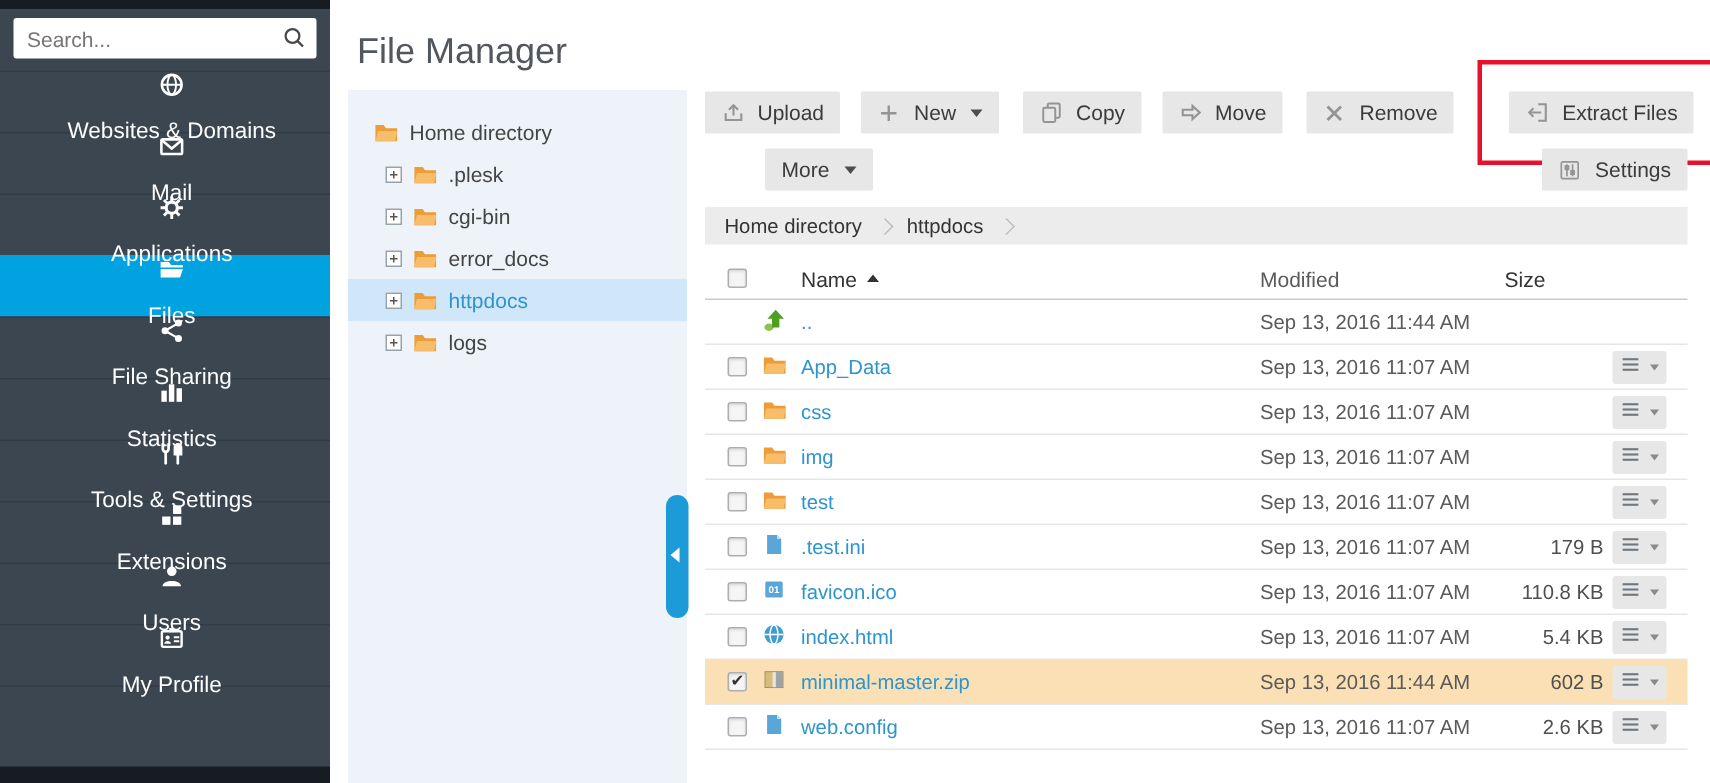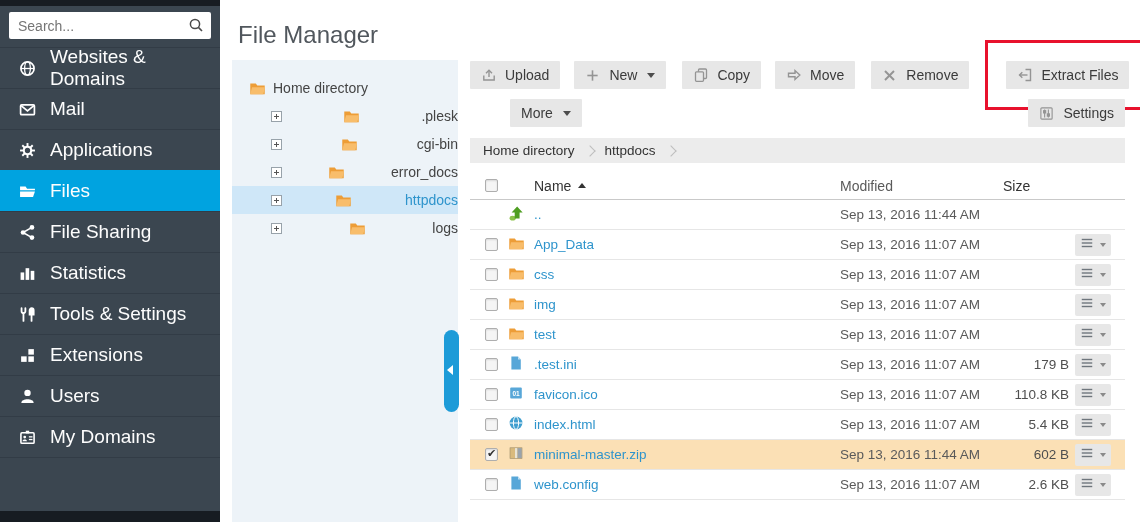--- a/index.html
+++ b/index.html
@@ -6,34 +6,34 @@
   html,body { background:#fff; }
   body { font-family: "Liberation Sans", sans-serif; }
   .app { position:relative; width:1140px; height:522px; background:#fff; overflow:hidden; }
 
   
   .sidebar { position:absolute; left:0; top:0; width:220px; height:522px; background:#3b4650; }
   .sb-strip-top { height:6px; background:#171c22; }
   .search-wrap { position:relative; margin:6px 9px 8px 9px; }
   .search-input { width:100%; height:27px; border:none; border-radius:2px; background:#fff; padding:0 30px 0 9px; font-size:14px; color:#ef4444; font-family:inherit; outline:none; }
   .search-icon { position:absolute; right:7px; top:5px; width:16px; height:16px; }
-  .nav-item { height:41px; display:flex; align-items:center; gap:14px; padding:0 10px 0 19px; border-top:1px solid #323c46; color:#fdfdfd; font-size:19px; cursor:pointer; }
+  .nav-item { height:41px; display:flex; align-items:center; gap:14px; padding:0 10px 0 19px; border-top:1px solid #323c46; color:#fdfdfd; font-size:15px; cursor:pointer;flex-direction:column; }
   .nav-item .nicon { width:17px; height:17px; color:#fff; flex:0 0 17px; display:flex; align-items:center; }
   .nav-item.active { background:#00a3e0; border-top-color:#00a3e0; }
   .nav-end { border-top:1px solid #323c46; height:14px; }
   .sb-strip-bottom { position:absolute; bottom:0; left:0; width:100%; height:11px; background:#171c22; }
 
   
   .main { position:absolute; left:220px; top:0; width:920px; height:522px; background:#fff; }
   .page-title { position:absolute; left:18px; top:21px; font-size:24px; color:#51575d; font-weight:400; }
 
   
   .tree-panel { position:absolute; left:12px; top:60px; width:226px; height:462px; background:#edf3f8; padding-top:14px; }
   .tree-row { height:28px; display:flex; align-items:center; gap:7px; font-size:14px; color:#444; padding-left:17px; cursor:pointer; }
-  .tree-row.child { padding-left:39px;justify-content:space-between; }
+  .tree-row.child { padding-left:25px; }
   .tree-row.selected { background:#cfe7f8; }
   .tree-row.selected .tlabel { color:#2e94cc; }
   .tree-row .tlabel { white-space:nowrap; }
   .expander { position:relative; width:11px; height:11px; border:1px solid #98a2aa; background:#fff; flex:0 0 11px; }
   .expander::before { content:""; position:absolute; left:2px; top:4px; width:5px; height:1px; background:#555; }
   .expander::after  { content:""; position:absolute; left:4px; top:2px; width:1px; height:5px; background:#555; }
   .ticon { width:17px; height:17px; flex:0 0 17px; }
 
   .collapse-handle { position:absolute; left:224px; top:330px; width:15px; height:82px; background:#1d9bd8; border-radius:8px; cursor:pointer; }
   .collapse-handle::after { content:""; position:absolute; left:3px; top:35px; border-top:5px solid transparent; border-bottom:5px solid transparent; border-right:6px solid #fff; }
@@ -190,21 +190,21 @@
           <span class="nicon">
             <svg viewBox="0 0 16 16" width="17" height="17">
               <rect x="1.8" y="3.6" width="12.4" height="9.8" rx="1" fill="none" stroke="currentColor" stroke-width="1.5"></rect>
               <rect x="6.4" y="1.6" width="3.2" height="2.6" fill="currentColor"></rect>
               <circle cx="5.4" cy="7.6" r="1.3" fill="currentColor"></circle>
               <path d="M3.3 11.5 c0 -2.3 4.2 -2.3 4.2 0 z" fill="currentColor"></path>
               <line x1="9.3" y1="7.4" x2="12.7" y2="7.4" stroke="currentColor" stroke-width="1.2"></line>
               <line x1="9.3" y1="9.9" x2="12.7" y2="9.9" stroke="currentColor" stroke-width="1.2"></line>
             </svg>
           </span>
-          <span>My Domains</span>
+          <span>My Profile</span>
         </div>
       </div>
     <div class="nav-end"></div>
     <div class="sb-strip-bottom"></div>
   </div>
 
   <div class="main">
     <div class="page-title">File Manager</div>
 
     <div class="tree-panel" id="tree">

